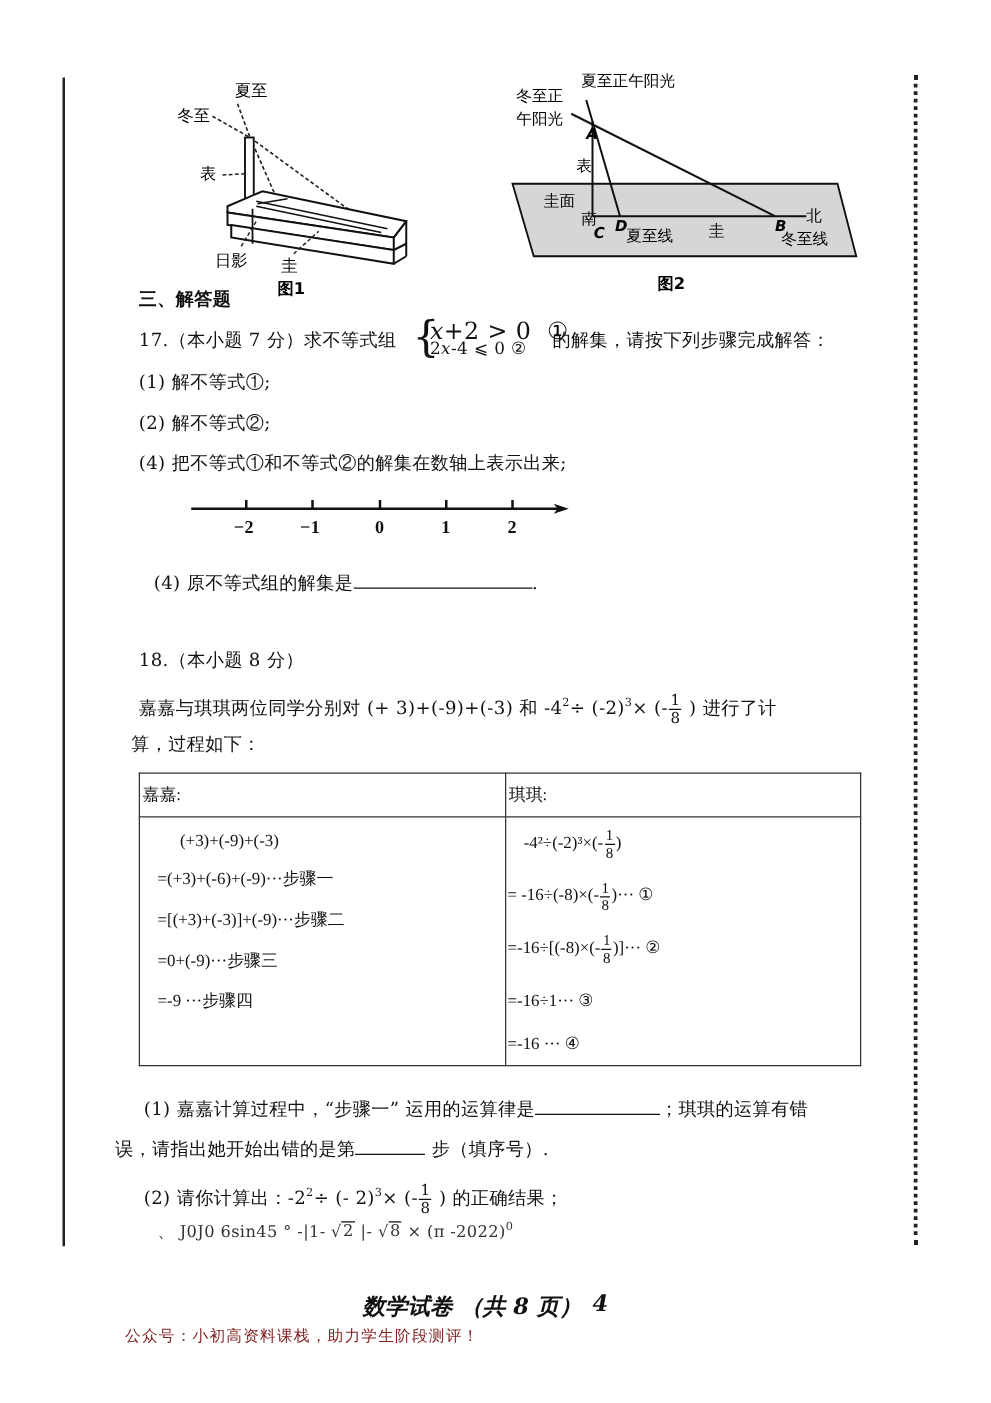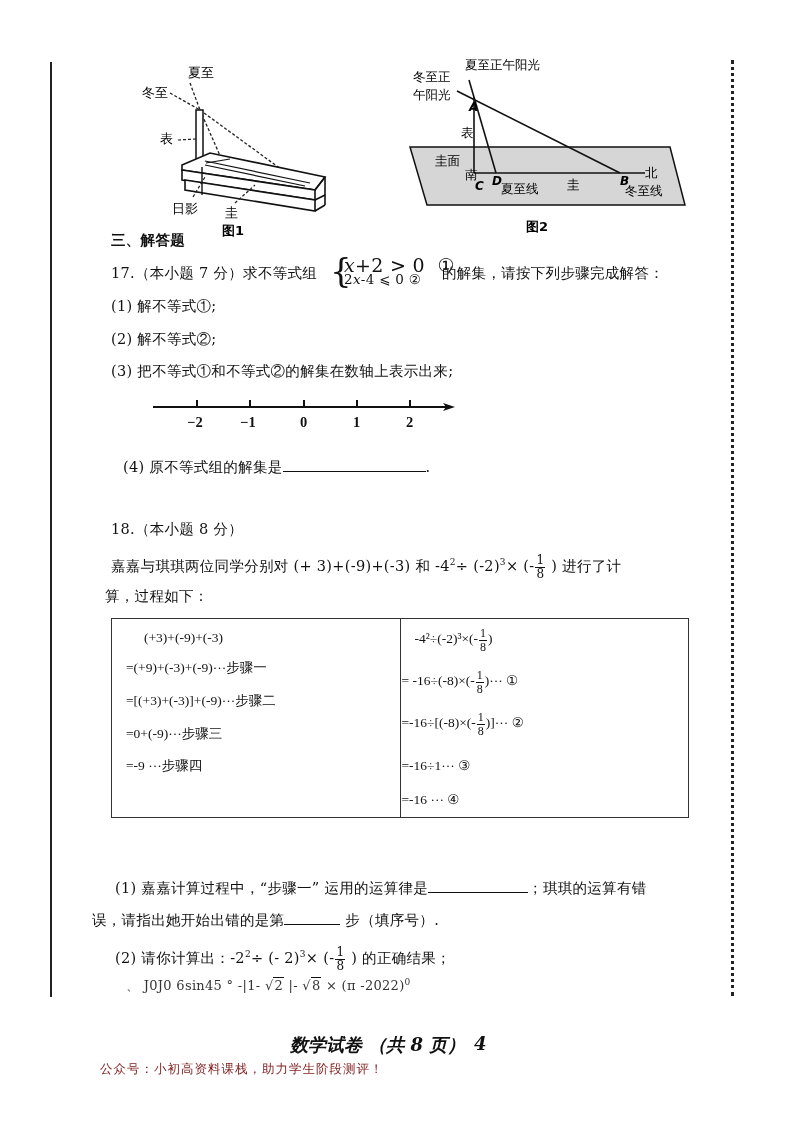--- a/index.html
+++ b/index.html
@@ -86,21 +86,21 @@
 
 <div class="txt bold" style="left:111px;top:233px">三、解答题</div>
 
 <div class="txt" style="left:111px;top:266px">17.（本小题 7 分）求不等式组</div>
 <div class="abs" style="left:330px;top:253px;font-size:34px;line-height:1;font-family:'DejaVu Serif',serif">{</div>
 <div class="txt" style="left:344px;top:256px;font-size:19px"><i>x</i>+2 &gt; 0&nbsp;&nbsp;<span>①</span></div>
 <div class="txt" style="left:344px;top:273px;font-size:13.5px">2<i>x</i>-4 ⩽ 0 <span>②</span></div>
 <div class="txt" style="left:442px;top:266px">的解集，请按下列步骤完成解答：</div>
 <div class="txt" style="left:111px;top:299px">(1) 解不等式①;</div>
 <div class="txt" style="left:111px;top:332px">(2) 解不等式②;</div>
-<div class="txt" style="left:111px;top:364px">(3) 把不等式①和不等式②的解集在数轴上表示出来;</div>
+<div class="txt" style="left:111px;top:364px">(4) 把不等式①和不等式②的解集在数轴上表示出来;</div>
 
 <svg class="abs" style="left:150px;top:395px" width="310" height="40">
   <line x1="3" y1="12" x2="300" y2="12" stroke="#111" stroke-width="2"></line>
   <polygon points="305,12 293,8 296,12 293,16" fill="#111"></polygon>
   <line x1="47" y1="5" x2="47" y2="12" stroke="#111" stroke-width="2"></line>
   <line x1="100" y1="5" x2="100" y2="12" stroke="#111" stroke-width="2"></line>
   <line x1="154" y1="5" x2="154" y2="12" stroke="#111" stroke-width="2"></line>
   <line x1="207" y1="5" x2="207" y2="12" stroke="#111" stroke-width="2"></line>
   <line x1="260" y1="5" x2="260" y2="12" stroke="#111" stroke-width="2"></line>
 </svg>
@@ -115,24 +115,28 @@
 </div>
 
 <div class="txt" style="left:111px;top:522px">18.（本小题 8 分）</div>
 <div class="txt" style="left:111px;top:554px">
   <span>嘉嘉与琪琪两位同学分别对 (+ 3)+(-9)+(-3) 和  -4</span><span class="sup">2</span><span>÷ (-2)</span><span class="sup">3</span><span>× (-</span><span class="frac"><span class="num">1</span><span class="den">8</span></span><span> ) 进行了计</span>
 </div>
 <div class="txt" style="left:105px;top:589px">算，过程如下：</div>
 
 <table class="calc">
   <tbody>
+      <tr>
+    <td class="cell-head" style="width:290px">嘉嘉:</td>
+    <td class="cell-head">琪琪:</td>
+  </tr>
   <tr>
     <td style="height:198px;position:relative">
       <div class="step" style="left:32px;top:12px">(+3)+(-9)+(-3)</div>
-      <div class="step" style="left:14px;top:42px">=(+9)+(-3)+(-9)···步骤一</div>
+      <div class="step" style="left:14px;top:42px">=(+3)+(-6)+(-9)···步骤一</div>
       <div class="step" style="left:14px;top:75px">=[(+3)+(-3)]+(-9)···步骤二</div>
       <div class="step" style="left:14px;top:108px">=0+(-9)···步骤三</div>
       <div class="step" style="left:14px;top:140px">=-9 ···步骤四</div>
     </td>
     <td style="position:relative">
       <div class="step" style="left:14px;top:8px"><span>-4²÷(-2)³×(-</span><span class="frac"><span class="num">1</span><span class="den">8</span></span><span>)</span></div>
       <div class="step" style="left:1px;top:50px"><span>= -16÷(-8)×(-</span><span class="frac"><span class="num">1</span><span class="den">8</span></span><span>)··· ①</span></div>
       <div class="step" style="left:1px;top:92px"><span>=-16÷[(-8)×(-</span><span class="frac"><span class="num">1</span><span class="den">8</span></span><span>)]··· ②</span></div>
       <div class="step" style="left:1px;top:140px">=-16÷1··· ③</div>
       <div class="step" style="left:1px;top:174px">=-16 ··· ④</div>

